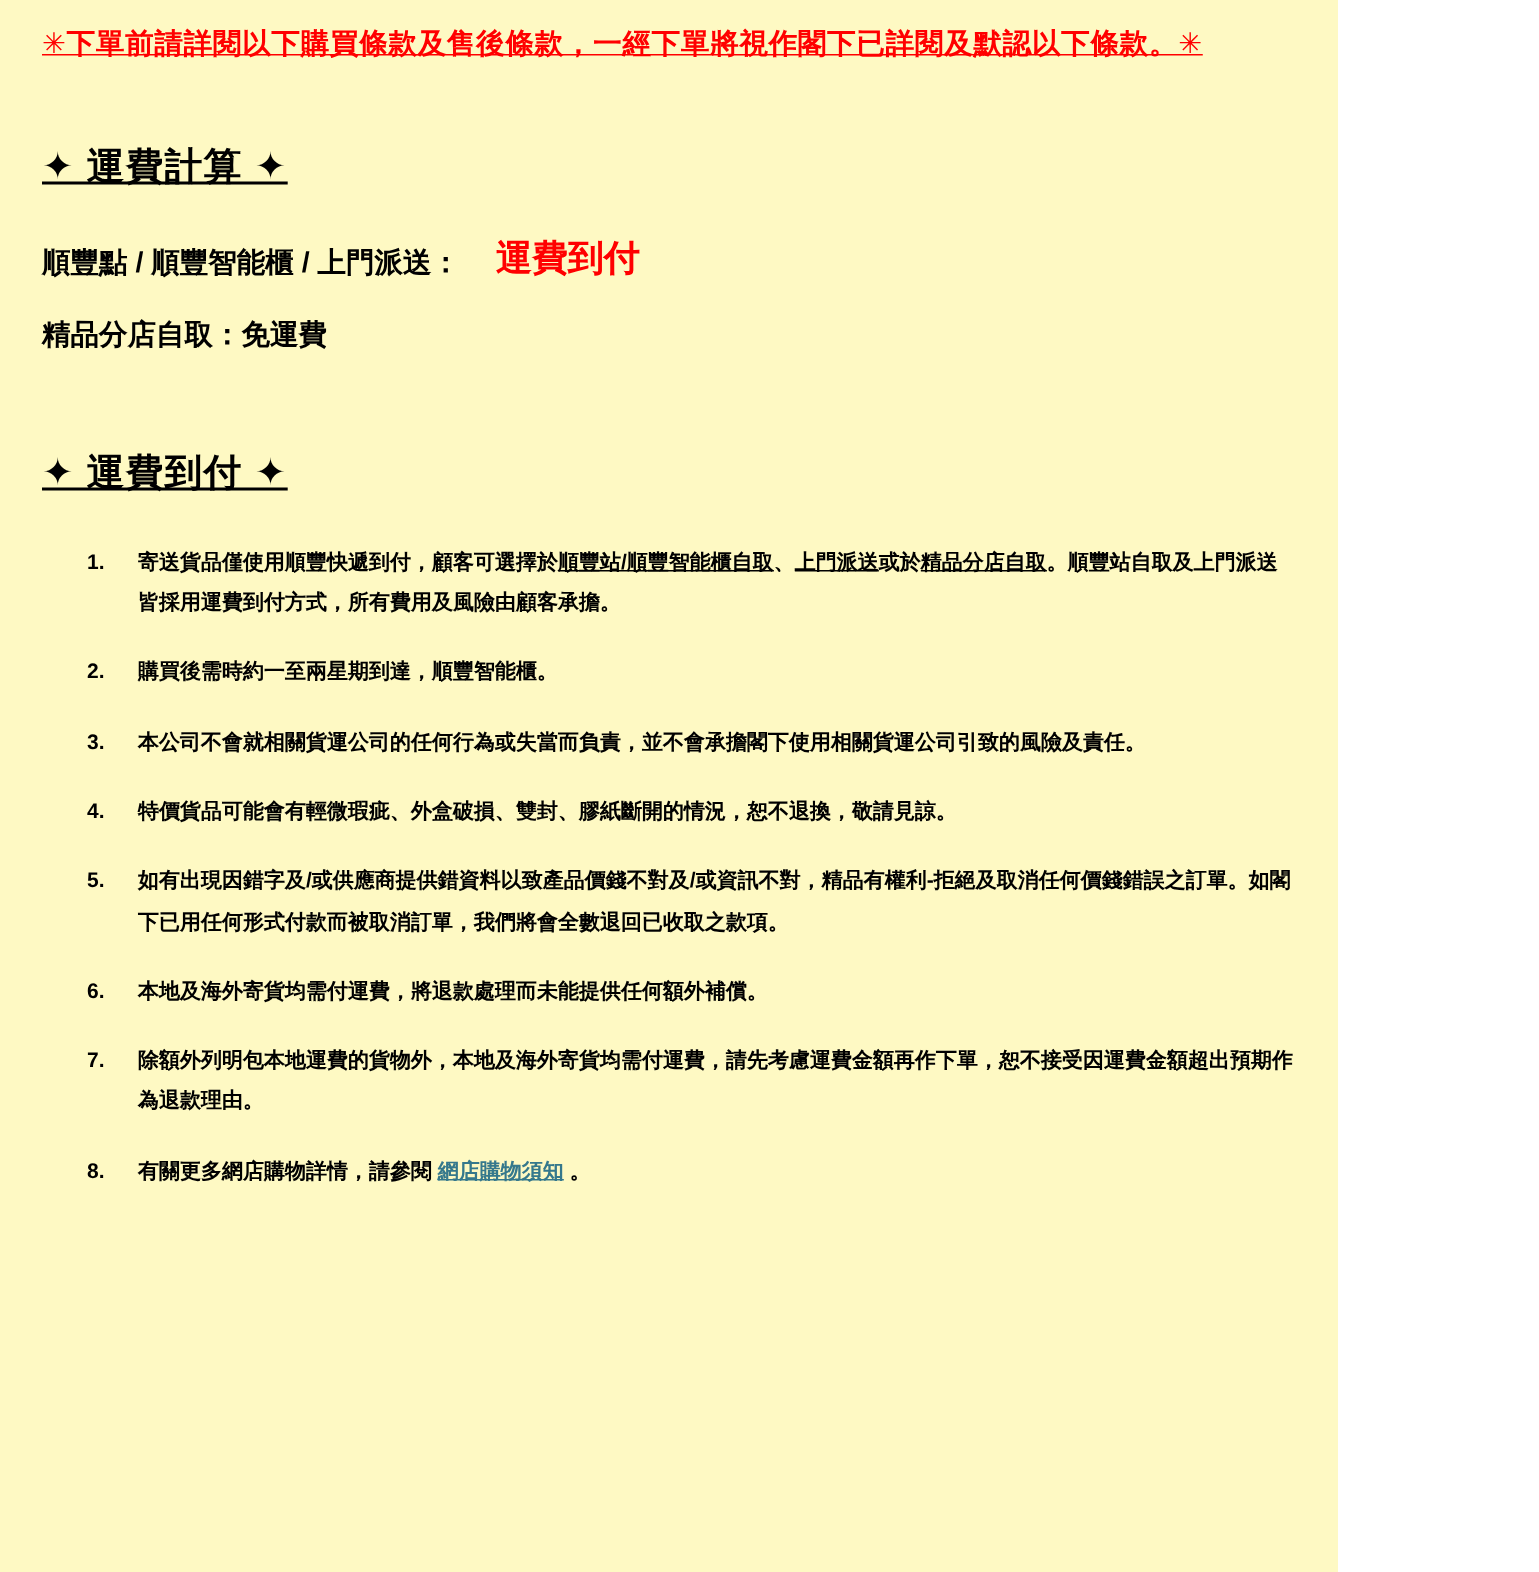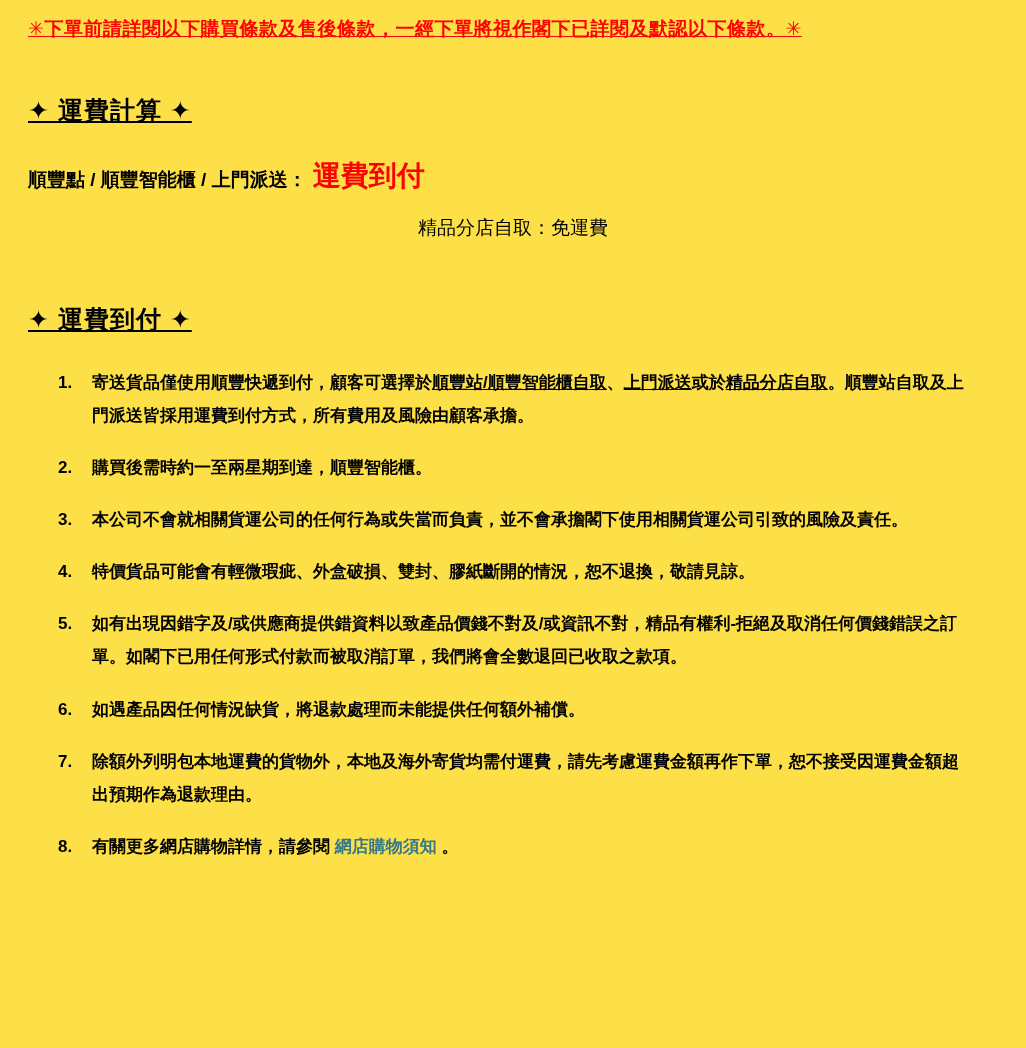--- a/index.html
+++ b/index.html
@@ -3,24 +3,24 @@
 <meta charset="utf-8">
 <style>
   * { margin:0; padding:0; box-sizing:border-box; }
   html,body { background:#ffffff; }
   body {
     font-family:"Liberation Sans","DejaVu Sans",sans-serif;
     color:#000000;
     font-weight:700;
   }
   .page {
-    width:1026px;
+    width:892px;
     min-height:1048px;
     padding:16px 28px 30px 28px;
-    background:#fde047;
+    background:#fef9c3;
   }
   .notice {
     color:#ff0000;
     font-size:19px;
     font-weight:700;
     text-decoration:underline;
     letter-spacing:0.5px;
     margin-bottom:52px;
   }
   .section-heading {
@@ -32,60 +32,60 @@
   }
   .methods-line {
     font-size:19px;
     font-weight:700;
     display:flex;
     align-items:flex-end;
     margin-bottom:22px;
   }
   .freight-collect {
     color:#ff0000;
-    font-size:28px;
+    font-size:24px;
     font-weight:700;
-    margin-left:6px;
+    margin-left:24px;
     line-height:1.2;
   }
   .store-pickup {
     font-size:19px;
-    font-weight:400;
+    font-weight:700;
     margin-bottom:62px;
-    text-align:center;
   }
   .terms-heading { margin-bottom:30px; }
   .terms-list {
     list-style:none;
     counter-reset:term;
     margin-left:30px;
   }
   .terms-list > li {
     counter-increment:term;
     position:relative;
     padding-left:34px;
-    font-size:17px;
+    font-size:14px;
     line-height:1.95;
     margin-bottom:19px;
     max-width:910px;
   }
   .terms-list > li::before {
     content:counter(term) ".";
     position:absolute;
     left:0;
     top:0;
     font-weight:700;
   }
   .u { text-decoration:underline; }
   .red-note {
     color:#ff0000;
     margin-top:13px;
   }
   .link {
     color:#35788c;
+    text-decoration:underline;
     cursor:pointer;
   }
 </style>
 </head>
 <body>
 
 <div class="page">
 
   <p class="notice">✳下單前請詳閱以下購買條款及售後條款，一經下單將視作閣下已詳閱及默認以下條款。✳</p>
 
@@ -107,21 +107,21 @@
     </li>
 
     <li>購買後需時約一至兩星期到達，順豐智能櫃。</li>
 
     <li>本公司不會就相關貨運公司的任何行為或失當而負責，並不會承擔閣下使用相關貨運公司引致的風險及責任。</li>
 
     <li>特價貨品可能會有輕微瑕疵、外盒破損、雙封、膠紙斷開的情況，恕不退換，敬請見諒。</li>
 
     <li>如有出現因錯字及/或供應商提供錯資料以致產品價錢不對及/或資訊不對，精品有權利-拒絕及取消任何價錢錯誤之訂單。如閣下已用任何形式付款而被取消訂單，我們將會全數退回已收取之款項。</li>
 
-    <li>如遇產品因任何情況缺貨，將退款處理而未能提供任何額外補償。</li>
+    <li>本地及海外寄貨均需付運費，將退款處理而未能提供任何額外補償。</li>
 
     <li>除額外列明包本地運費的貨物外，本地及海外寄貨均需付運費，請先考慮運費金額再作下單，恕不接受因運費金額超出預期作為退款理由。</li>
 
     <li>
       <span>有關更多網店購物詳情，請參閱 </span><a class="link">網店購物須知</a><span> 。</span>
     </li>
 
   </ol>
 
 </div>

